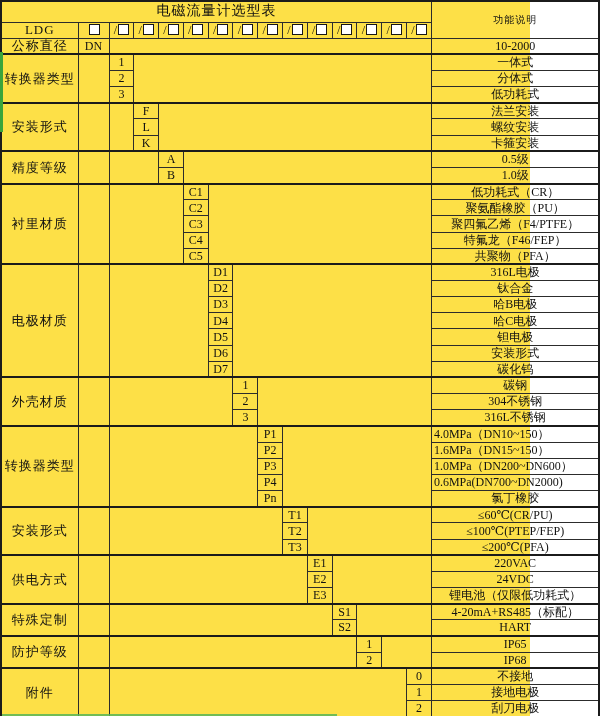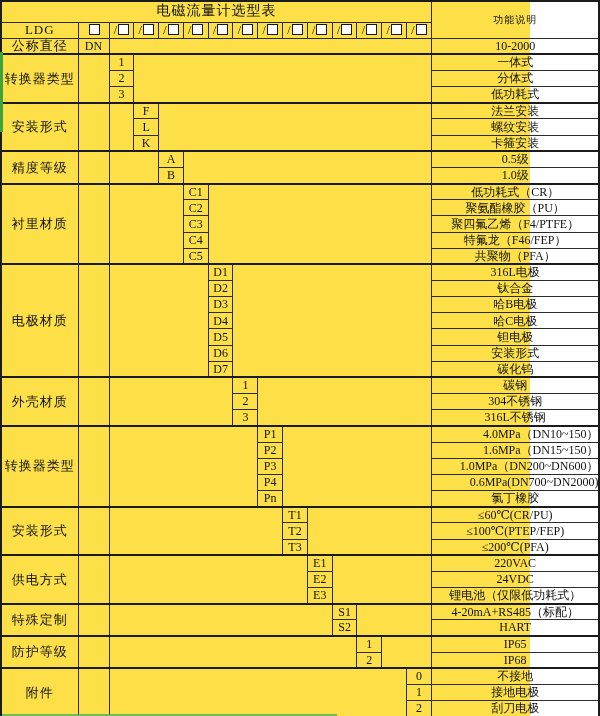--- a/index.html
+++ b/index.html
@@ -19,21 +19,21 @@
     font-size:12.5px; line-height:1.05;
     overflow:hidden; white-space:nowrap;
   }
   tr.row { height:16.16px; }
   tr.title-row { height:21px; }
   td.title { font-size:14px; letter-spacing:1px; }
   td.fn-header { font-size:10px; letter-spacing:1px; }
   td.lbl { font-size:13px; letter-spacing:1px; }
   td.code { font-size:12px; }
   td.desc { font-size:12px; }
-  td.desc.left { text-align:right; padding-left:2px; }
+  td.desc.left { text-align:left; padding-left:2px; }
   td.bt { border-top:2px solid #1b1b1b; }
   span.box {
     display:inline-block; width:9px; height:9px;
     border:1px solid #161616; background:#fff;
     vertical-align:-1px; margin-left:1px;
   }
   col.c-label { width:77px; }
   col.c-sub   { width:31px; }
   col.c-code  { width:24.8px; }
   col.c-desc  { width:168px; }

